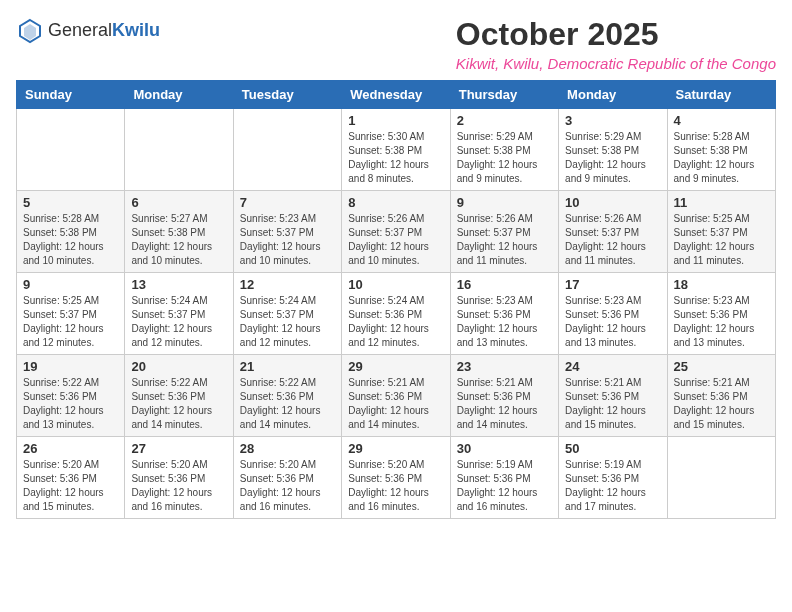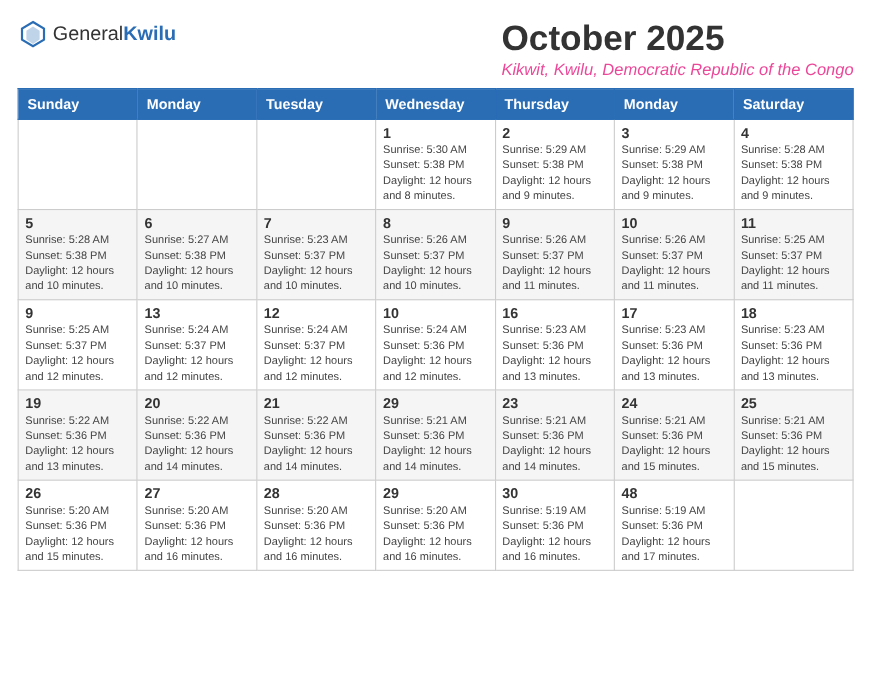--- a/index.html
+++ b/index.html
@@ -342,21 +342,21 @@
 and 16 minutes.</div>
         </td>
         <td>
           <span class="day-number">30</span>
           <div class="day-info">Sunrise: 5:19 AM
 Sunset: 5:36 PM
 Daylight: 12 hours
 and 16 minutes.</div>
         </td>
         <td>
-          <span class="day-number">48</span>
+          <span class="day-number">50</span>
           <div class="day-info">Sunrise: 5:19 AM
 Sunset: 5:36 PM
 Daylight: 12 hours
 and 17 minutes.</div>
         </td>
         <td class="empty-cell"></td>
       </tr>
     </tbody>
 </table>
 

